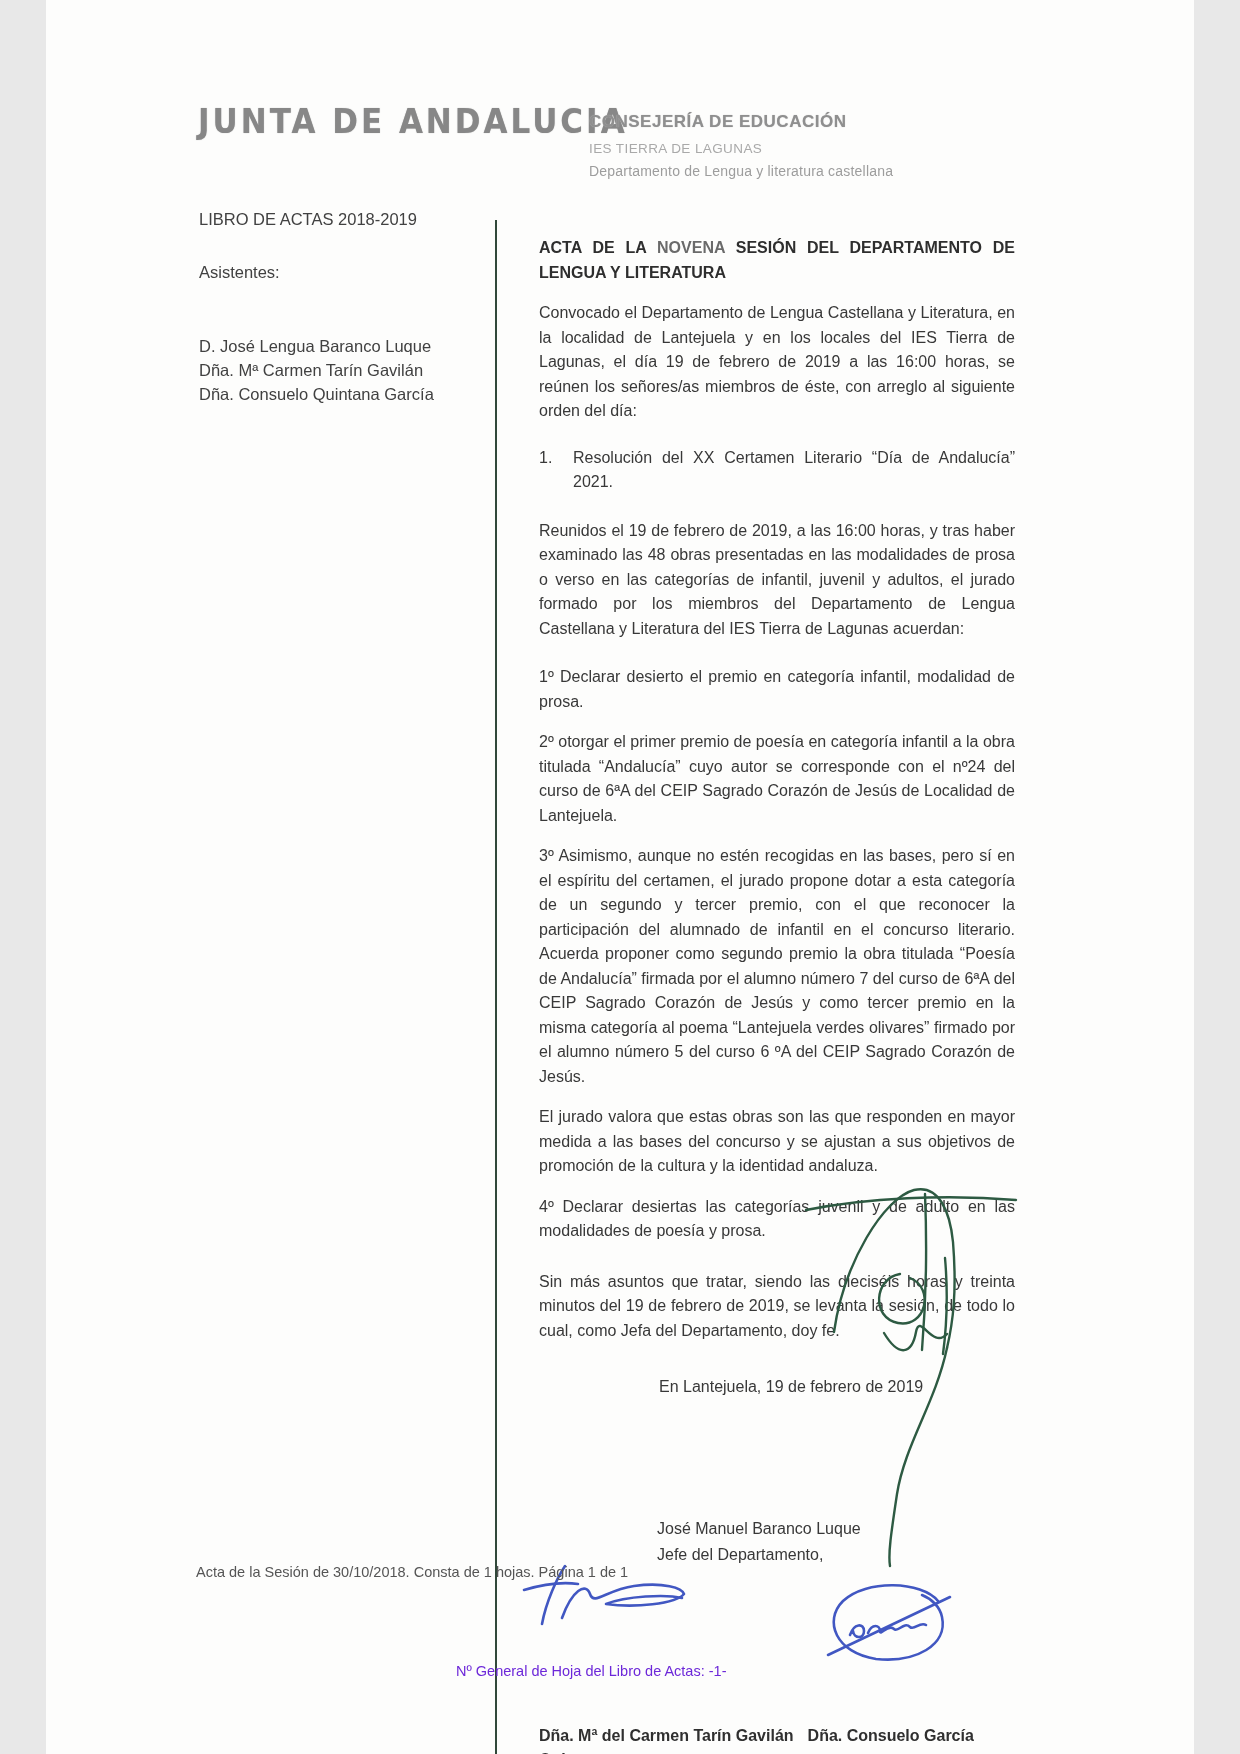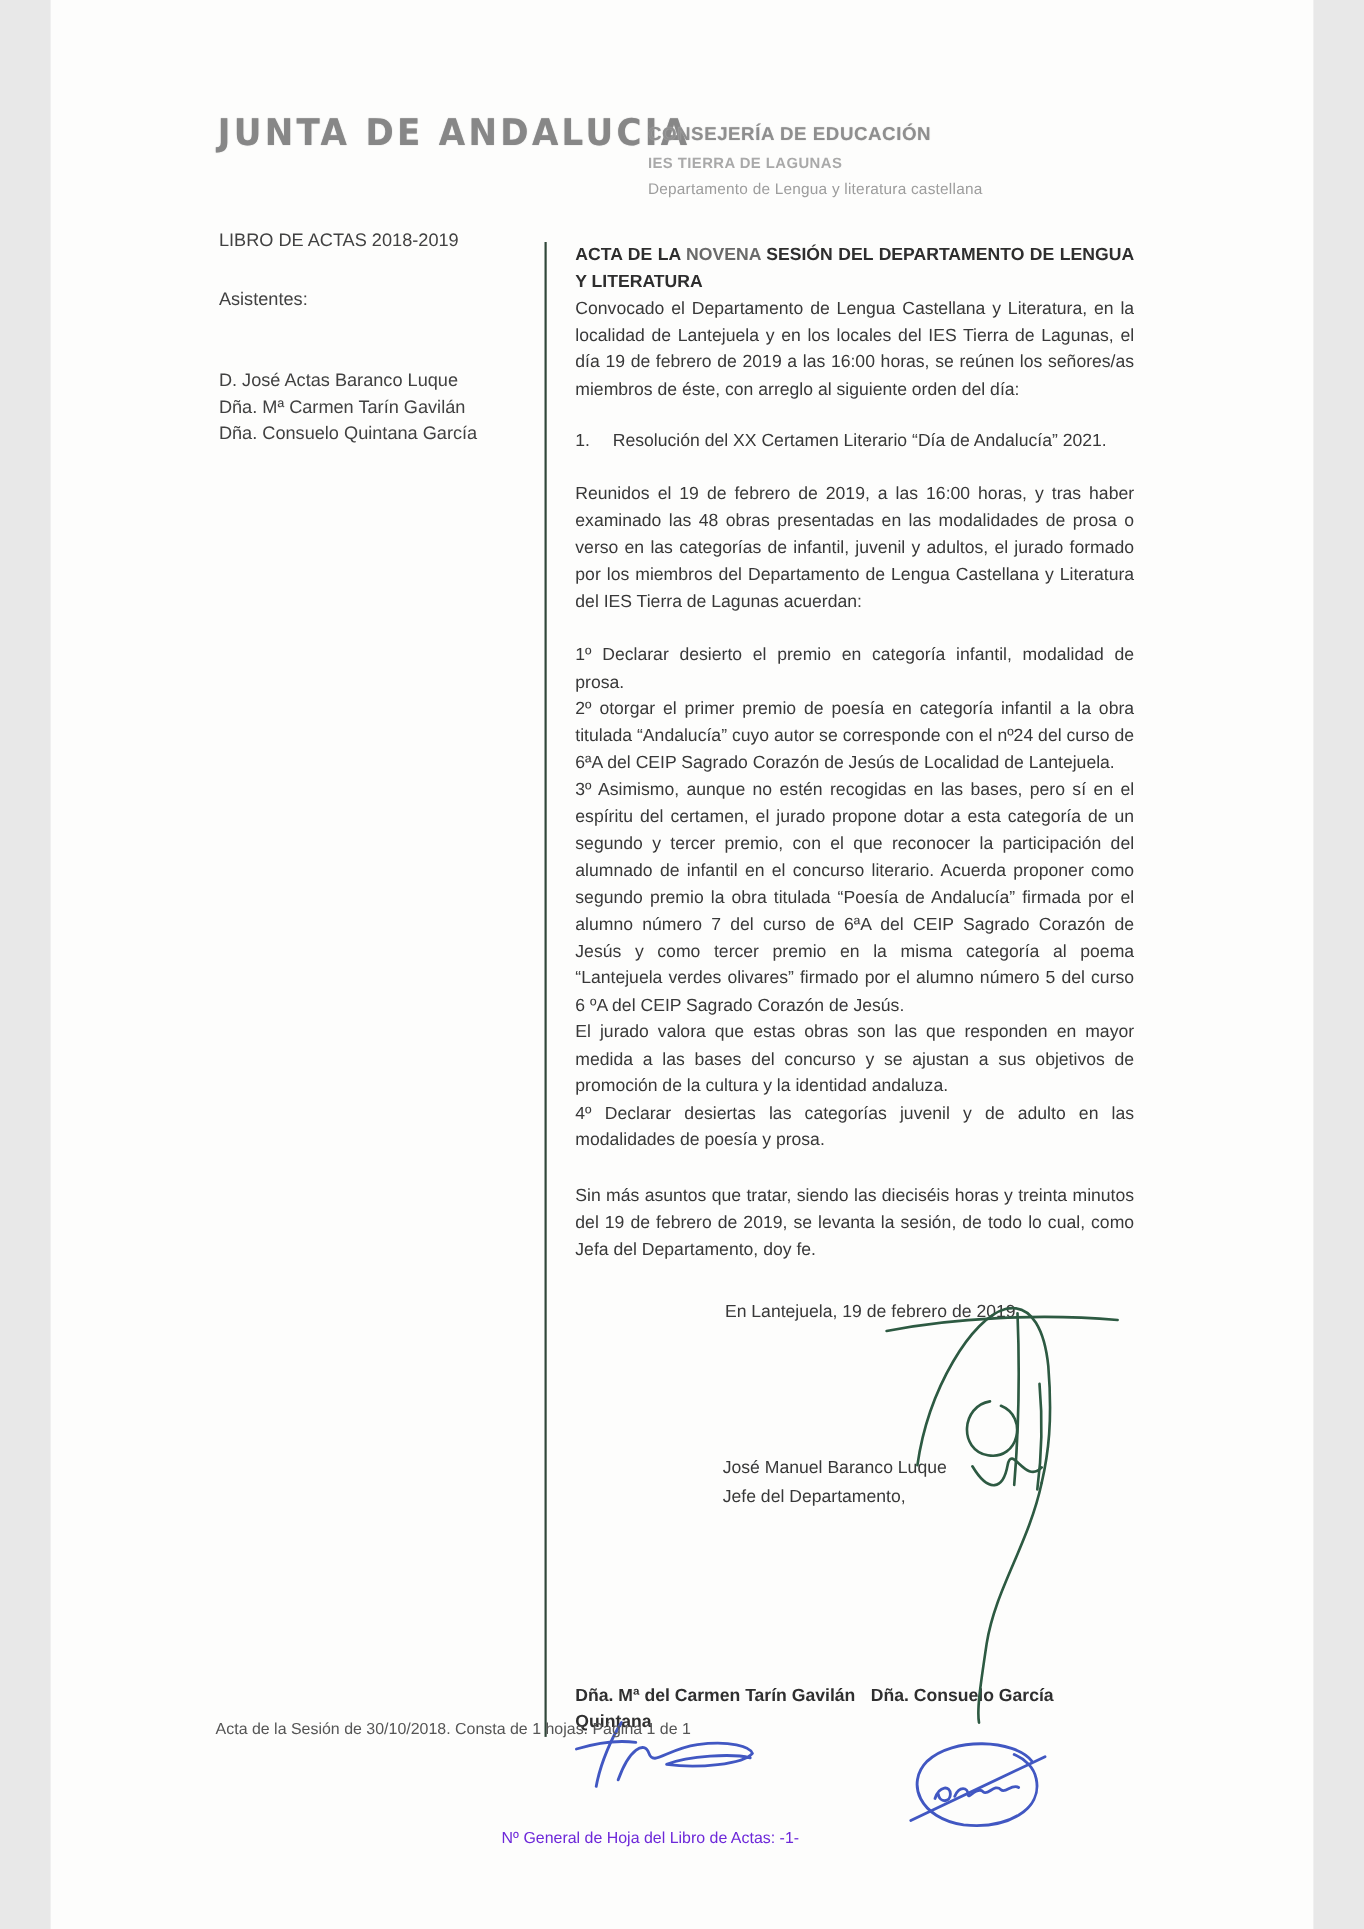--- a/index.html
+++ b/index.html
@@ -20,38 +20,38 @@
     color:#7b7b7b;
     transform:scaleY(1.08);
     text-shadow:0 0 1px #aaa;
     opacity:.9;
   }
   .hdr-right{position:absolute;left:543px;top:113px;line-height:1;}
   .hdr-org{
     font-size:17px;font-weight:700;color:#8f8f8f;
     letter-spacing:.5px;margin-bottom:12px;text-shadow:0 0 1px #bbb;
   }
-  .hdr-center{font-size:13.5px;color:#a9a9a9;margin-bottom:8px;letter-spacing:.4px;font-weight:bold;}
+  .hdr-center{font-size:13.5px;color:#a9a9a9;margin-bottom:8px;letter-spacing:.4px;}
   .hdr-dept{font-size:14px;color:#9d9d9d;letter-spacing:.2px;}
 
   
   .sidecol{position:absolute;left:153px;top:210px;width:280px;font-size:16.5px;color:#414141;}
   .side-book{margin-bottom:34px;}
   .side-attlabel{margin-bottom:52px;}
   .side-names div{line-height:24px;}
 
   
   .maincol{
     position:absolute;left:449px;top:220px;width:536px;
     border-left:2px solid var(--color-rule,#31483a);
     padding-left:26px;box-sizing:border-box;
     min-height:1348px;
     font-size:16px;line-height:24.5px;color:#383838;
   }
-  .maincol p{margin:0;text-align:justify;}
+  .maincol p{margin:16px;text-align:justify;}
   .doc-title{font-weight:700;color:#2e2e2e;}
   .doc-title .faded{color:#6a6a6a;}
   .p-top22{margin-top:22px !important;}
   .p-top24{margin-top:24px !important;}
   .p-top26{margin-top:26px !important;}
   .agenda{display:flex;}
   .agenda .num{width:34px;flex:none;}
   .date-line{margin-top:32px !important;margin-left:136px !important;text-align:left !important;}
   .sig-block{margin-top:116px;margin-left:134px;line-height:26px;}
   .witness-line{
@@ -83,21 +83,21 @@
   <div class="hdr-right">
     <div class="hdr-org">CONSEJERÍA DE EDUCACIÓN</div>
     <div class="hdr-center">IES TIERRA DE LAGUNAS</div>
     <div class="hdr-dept">Departamento de Lengua y literatura castellana</div>
   </div>
 
   <div class="sidecol">
     <div class="side-book">LIBRO DE ACTAS 2018-2019</div>
     <div class="side-attlabel">Asistentes:</div>
     <div class="side-names">
-      <div>D. José Actas Baranco Luque</div>
+      <div>D. José Lengua Baranco Luque</div>
       <div>Dña. Mª Carmen Tarín Gavilán</div>
       <div>Dña. Consuelo Quintana García</div>
     </div>
   </div>
 
   <div class="maincol">
     <p class="doc-title"><span>ACTA DE LA </span><span class="faded">NOVENA</span><span> SESIÓN DEL DEPARTAMENTO DE LENGUA Y LITERATURA</span></p>
 
     <p>Convocado el Departamento de Lengua Castellana y Literatura, en la localidad de Lantejuela y en los locales del IES Tierra de Lagunas, el día 19 de febrero de 2019 a las 16:00 horas, se reúnen los señores/as miembros de éste, con arreglo al siguiente orden del día:</p>
 

